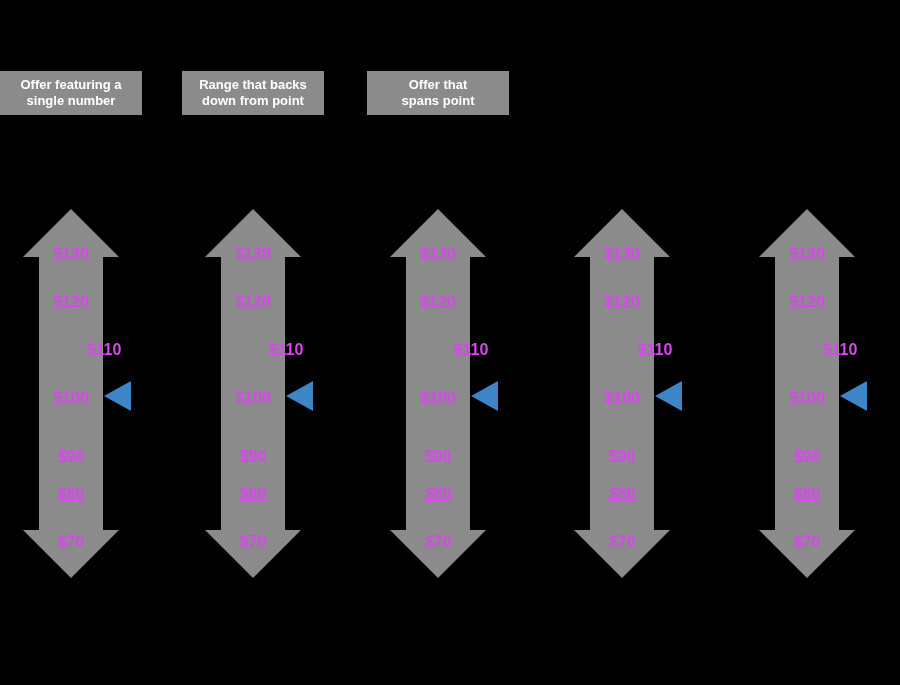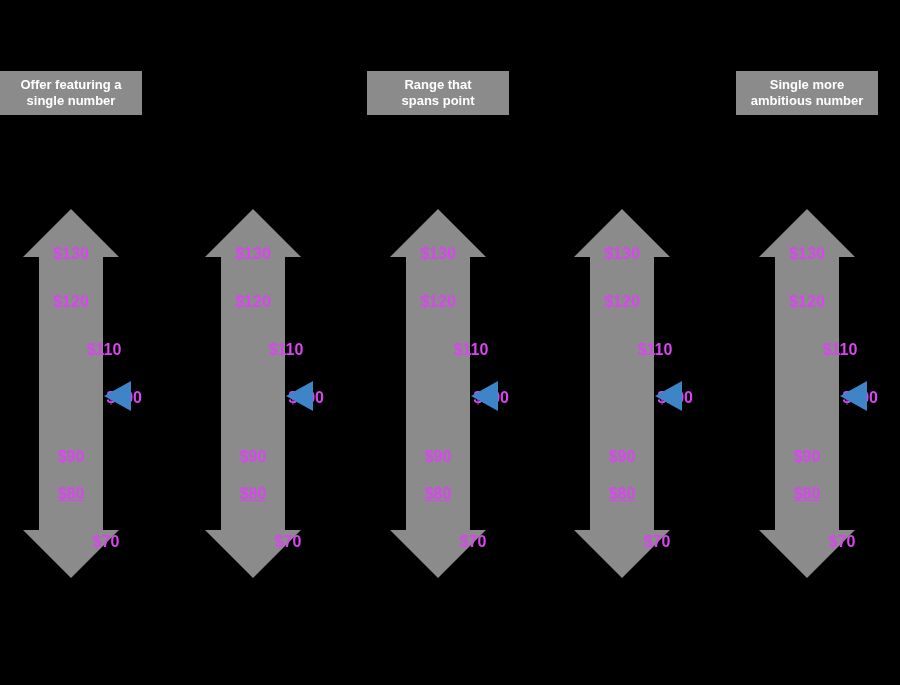--- a/index.html
+++ b/index.html
@@ -68,24 +68,24 @@
     width: 142px;
     text-align: center;
     color: #d946ef;
     font-size: 16px;
     font-weight: bold;
     line-height: 20px;
   }
   .v0 { top: 173px; }
   .v1 { top: 221px; }
   .v2 { top: 269px; padding-left: 33px; }
-  .v3 { top: 317px; text-align: right; }
+  .v3 { top: 317px; }
   .v4 { top: 376px; text-align: center; }
   .v5 { top: 413px; text-decoration: underline; }
-  .v6 { top: 461px; padding-left: 35px; }
+  .v6 { top: 461px; }
   .marker {
     position: absolute;
     left: 104px;
     top: 310px;
     width: 0;
     height: 0;
     border-top: 15px solid transparent;
     border-bottom: 15px solid transparent;
     border-right: 27px solid #3d85c6;
   }
@@ -112,36 +112,40 @@
     <div class="val v1">$120</div>
     <div class="val v2">$110</div>
     <div class="val v3">$100</div>
     <div class="val v4">$90</div>
     <div class="val v5">$80</div>
     <div class="val v6">$70</div>
     <div class="marker"></div>
   </div>
 
   <div class="col c1">
+    <div class="label-box">
+      <span class="label-text">Range that backs
+down from point</span>
+    </div>
     <div class="head up"></div>
     <div class="shaft"></div>
     <div class="head down"></div>
     <div class="val v0">$130</div>
     <div class="val v1">$120</div>
     <div class="val v2">$110</div>
     <div class="val v3">$100</div>
     <div class="val v4">$90</div>
     <div class="val v5">$80</div>
     <div class="val v6">$70</div>
     <div class="marker"></div>
   </div>
 
   <div class="col c2">
     <div class="label-box">
-      <span class="label-text">Range that
+      <span class="label-text">Offer that
 spans point</span>
     </div>
     <div class="head up"></div>
     <div class="shaft"></div>
     <div class="head down"></div>
     <div class="val v0">$130</div>
     <div class="val v1">$120</div>
     <div class="val v2">$110</div>
     <div class="val v3">$100</div>
     <div class="val v4">$90</div>
@@ -158,24 +162,20 @@
     <div class="val v1">$120</div>
     <div class="val v2">$110</div>
     <div class="val v3">$100</div>
     <div class="val v4">$90</div>
     <div class="val v5">$80</div>
     <div class="val v6">$70</div>
     <div class="marker"></div>
   </div>
 
   <div class="col c4">
-    <div class="label-box">
-      <span class="label-text">Single more
-ambitious number</span>
-    </div>
     <div class="head up"></div>
     <div class="shaft"></div>
     <div class="head down"></div>
     <div class="val v0">$130</div>
     <div class="val v1">$120</div>
     <div class="val v2">$110</div>
     <div class="val v3">$100</div>
     <div class="val v4">$90</div>
     <div class="val v5">$80</div>
     <div class="val v6">$70</div>

